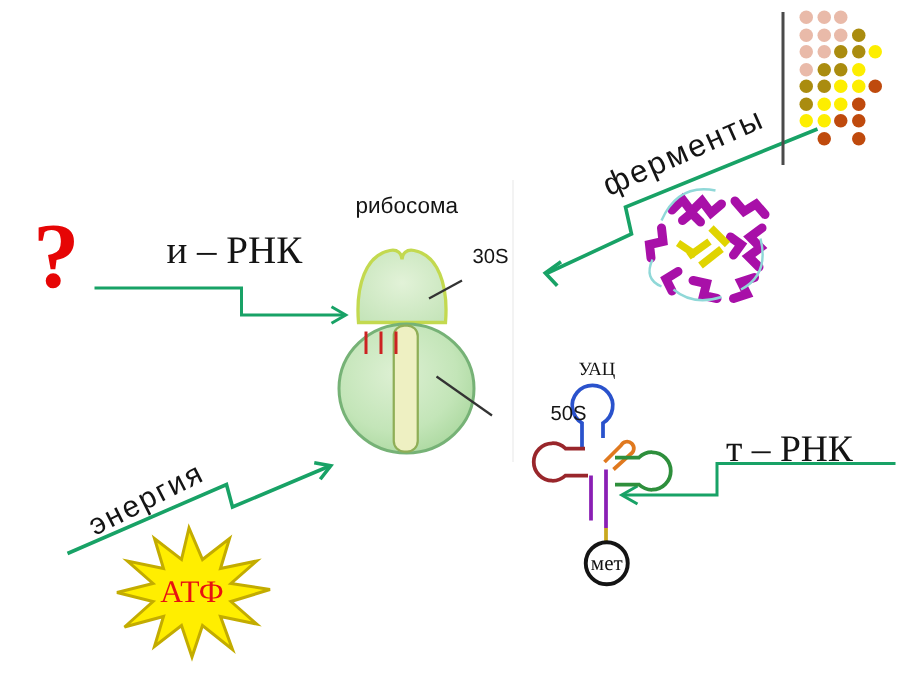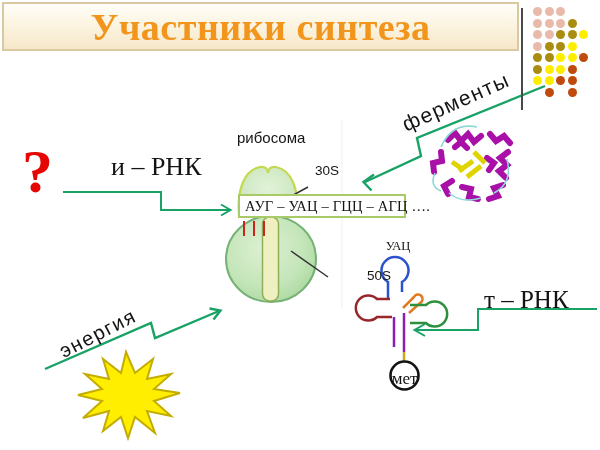--- a/index.html
+++ b/index.html
@@ -38,21 +38,21 @@
   .enzymes-label {
     left:394px; top:90px; width:124px; text-align:center; font-size:21px; letter-spacing:1.5px;
     font-family:"Liberation Sans", sans-serif; transform:rotate(-24deg); transform-origin:center;
   }
   .energy-label {
     left:49px; top:322px; width:98px; text-align:center; font-size:20px; letter-spacing:1.5px;
     font-family:"Liberation Sans", sans-serif; transform:rotate(-27deg); transform-origin:center;
   }
   .atp-label   { left:98px;  top:382px; width:60px; text-align:center; font-size:21px; color:#e81111; }
   .anticodon   { left:379px; top:239px; width:38px; text-align:center; font-size:12.5px; }
-  .met         { left:390px; top:369px; width:29px; text-align:center; font-size:17px; }
+  .met         { left:390px; top:369px; width:29px; text-align:center; font-size:14px; }
 </style>
 </head>
 <body>
 
 <div class="slide">
 
   <svg class="canvas" viewBox="0 0 600 450" xmlns="http://www.w3.org/2000/svg">
     <defs>
       <radialGradient id="ribGrad" cx="42%" cy="38%" r="75%">
         <stop offset="0%" stop-color="#ddf0d3"></stop>
@@ -130,23 +130,20 @@
       <path d="M 403,308 L 414,297 A 4.5,4.5 0 1 1 420,303 L 409,313" stroke="#e0791f"></path>
       <path d="M 410,305 L 426,305 A 12.5,12.5 0 1 1 426,323 L 410,323" stroke="#2e8f3c"></path>
       <path d="M 394,317 V 347 M 404,313 V 352" stroke="#8a1fb4"></path>
       <path d="M 404,352 V 361" stroke="#c9a91e"></path>
       <circle cx="404.5" cy="375.5" r="14" fill="#ffffff" stroke="#141414" stroke-width="2.6"></circle>
     </g>
 
     <polygon stroke-width="2" stroke-linejoin="miter" points="180,393 154,389 171,374 147,379 153,359 135,373 126,352 121,373 103,359 109,379 85,374 102,389 78,395 102,401 83,418 109,411 103,431 121,417 128,438 135,417 155,433 147,411 171,416 154,401" fill="#ffee00" stroke="#c3ac00"></polygon>
   </svg>
 
-  <div class="title-bar">
-    <span class="title-text">Участники синтеза</span>
-  </div>
 
   <div class="v-divider"></div>
   <div class="dots">
       <span class="dot" style="left: 0px; top: 0px; background: rgb(233, 186, 169);"></span>
       <span class="dot" style="left: 11.5px; top: 0px; background: rgb(233, 186, 169);"></span>
       <span class="dot" style="left: 23px; top: 0px; background: rgb(233, 186, 169);"></span>
       <span class="dot" style="left: 0px; top: 11.5px; background: rgb(233, 186, 169);"></span>
       <span class="dot" style="left: 11.5px; top: 11.5px; background: rgb(233, 186, 169);"></span>
       <span class="dot" style="left: 23px; top: 11.5px; background: rgb(233, 186, 169);"></span>
       <span class="dot" style="left: 34.5px; top: 11.5px; background: rgb(170, 140, 15);"></span>
@@ -174,21 +171,21 @@
       <span class="dot" style="left: 34.5px; top: 69px; background: rgb(191, 74, 13);"></span>
       <span class="dot" style="left: 11.5px; top: 80.5px; background: rgb(191, 74, 13);"></span>
       <span class="dot" style="left: 34.5px; top: 80.5px; background: rgb(191, 74, 13);"></span>
     </div>
 
   <div class="label q-mark">?</div>
   <div class="label mrna-label">и – РНК</div>
   <div class="label trna-label">т – РНК</div>
   <div class="label enzymes-label">ферменты</div>
   <div class="label energy-label">энергия</div>
+  <div class="label atp-label">АТФ</div>
 
   <div class="label rib-caption">рибосома</div>
   <div class="label s30">30S</div>
   <div class="label s50">50S</div>
-  <div class="label codon-box">АУГ – УАЦ – ГЦЦ – АГЦ ….</div>
 
   <div class="label anticodon">УАЦ</div>
   <div class="label met">мет</div>
 </div>
 
 </body></html>

